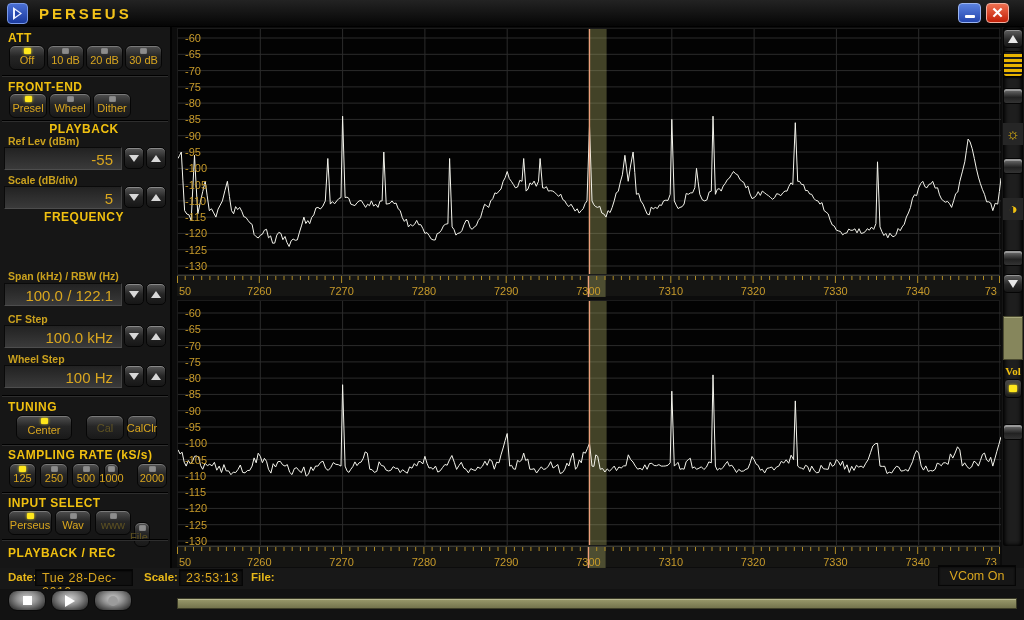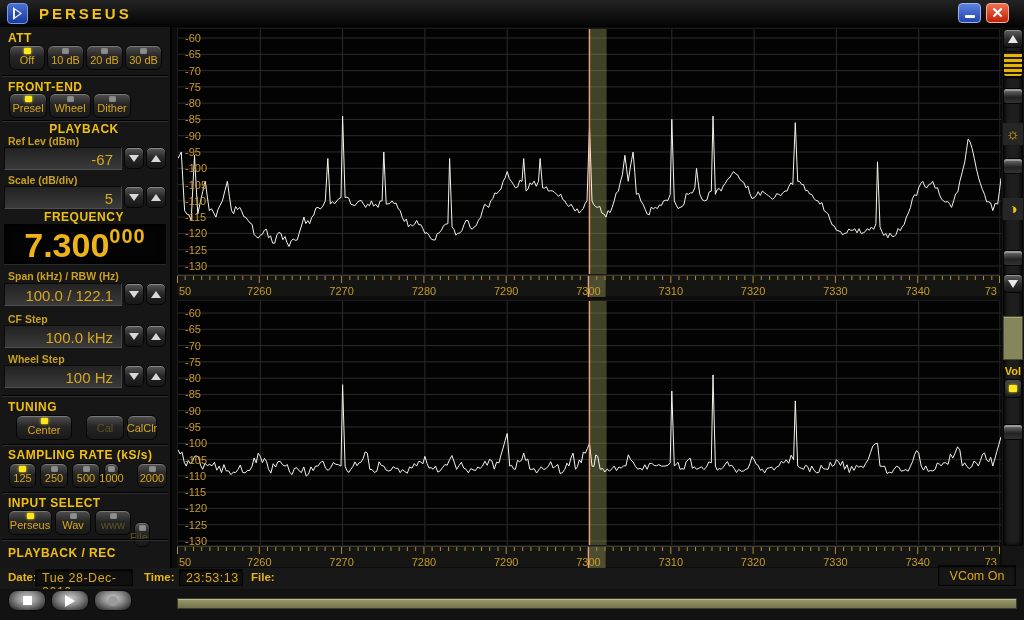--- a/index.html
+++ b/index.html
@@ -89,21 +89,21 @@
     background:repeating-linear-gradient(#1a1a1a 0 2px, #e8b400 2px 5px); border:1px solid #000;
     box-shadow:0 1px 2px #000; }
   .rb-thumb { position:absolute; left:1px; width:20px; height:16px; border-radius:3px;
     background:linear-gradient(#777 0%,#444 35%,#222 60%,#333 100%); border:1px solid #050505;
     box-shadow:inset 0 2px 0 #999; }
   .rb-icon { position:absolute; left:1px; width:20px; height:22px; background:#262626;
     color:#f0c010; font-size:15px; line-height:22px; text-align:center; }
   #rb-olive { position:absolute; left:1px; top:289px; width:20px; height:44px; background:#86865c;
     border:1px solid #4a4a30; box-shadow:inset 0 1px 0 #a8a87c; }
   #vol-label { position:absolute; left:0; top:338px; width:22px; text-align:center;
-    font-size:11px; font-weight:bold; color:#f0c010; }
+    font-size:11px; font-weight:bold; color:#f0c010;font-family:Liberation Serif, serif; }
   #vol-led-btn { position:absolute; left:2px; top:352px; width:18px; height:19px; border-radius:4px;
     background:linear-gradient(#4a4a4a,#1c1c1c); border:1px solid #050505;
     display:flex; align-items:center; justify-content:center; }
   #vol-led-btn .led { margin:0; width:8px; height:7px; }
 
   
   #statusbar { position:absolute; left:0; top:568px; width:1024px; height:21px; background:#181818; }
   .sb-label { position:absolute; top:3px; font-size:11.5px; font-weight:bold; color:#e8b819; }
   .sb-value { position:absolute; top:1px; height:17px; background:#101010; border:1px solid #060606;
     box-shadow:inset 0 1px 2px #000; color:#d9a61f; font-size:12.5px; padding:1px 6px 0 6px; letter-spacing:0.5px; }
@@ -171,38 +171,37 @@
         <span class="lbl">Wheel</span>
       </div>
     <div class="led-btn" style="left:93px;top:66px;width:38px">
         <span class="led off"></span>
         <span class="lbl">Dither</span>
       </div>
     <div class="separator" style="top:93px"></div>
 
     <div class="sec-header centered" style="top:95px">PLAYBACK</div>
     <div class="field-label" style="top:108px">Ref Lev (dBm)</div>
-    <div class="field" style="top:120px">-67</div>
+    <div class="field" style="top:120px">-55</div>
     <div class="spin" style="left:124px;top:120px">
         <div class="tri-down"></div>
       </div>
     <div class="spin" style="left:146px;top:120px">
         <div class="tri-up"></div>
       </div>
     <div class="field-label" style="top:147px">Scale (dB/div)</div>
     <div class="field" style="top:159px">5</div>
     <div class="spin" style="left:124px;top:159px">
         <div class="tri-down"></div>
       </div>
     <div class="spin" style="left:146px;top:159px">
         <div class="tri-up"></div>
       </div>
 
     <div class="sec-header centered" style="top:183px">FREQUENCY</div>
-    <div id="freq-display" style="top:197px"><span id="freq-main">7.300</span><span id="freq-sub">000</span></div>
 
     <div class="field-label" style="top:243px">Span (kHz) / RBW (Hz)</div>
     <div class="field" style="top:256px">100.0 / 122.1</div>
     <div class="spin" style="left:124px;top:256px">
         <div class="tri-down"></div>
       </div>
     <div class="spin" style="left:146px;top:256px">
         <div class="tri-up"></div>
       </div>
     <div class="field-label" style="top:286px">CF Step</div>
@@ -621,21 +620,21 @@
     <div id="vol-label">Vol</div>
     <div id="vol-led-btn">
         <span class="led on"></span>
       </div>
     <div class="rb-thumb" style="top:397px"></div>
   </div>
 
   <div id="statusbar">
     <span class="sb-label" style="left:8px">Date:</span>
     <span class="sb-value" style="left:35px;width:98px">Tue 28-Dec-2010</span>
-    <span class="sb-label" style="left:144px">Time:</span>
+    <span class="sb-label" style="left:144px">Scale:</span>
     <span class="sb-value" style="left:179px;width:64px">23:53:13</span>
     <span class="sb-label" style="left:251px">File:</span>
     <span class="sb-value" style="left:283px;width:120px;background:transparent;border-color:transparent;box-shadow:none"></span>
     <div id="vcom-box">VCom On</div>
   </div>
 
   <div id="playrow">
     <div class="pb-btn" style="left:8px">
         <div class="pb-stop"></div>
       </div>

